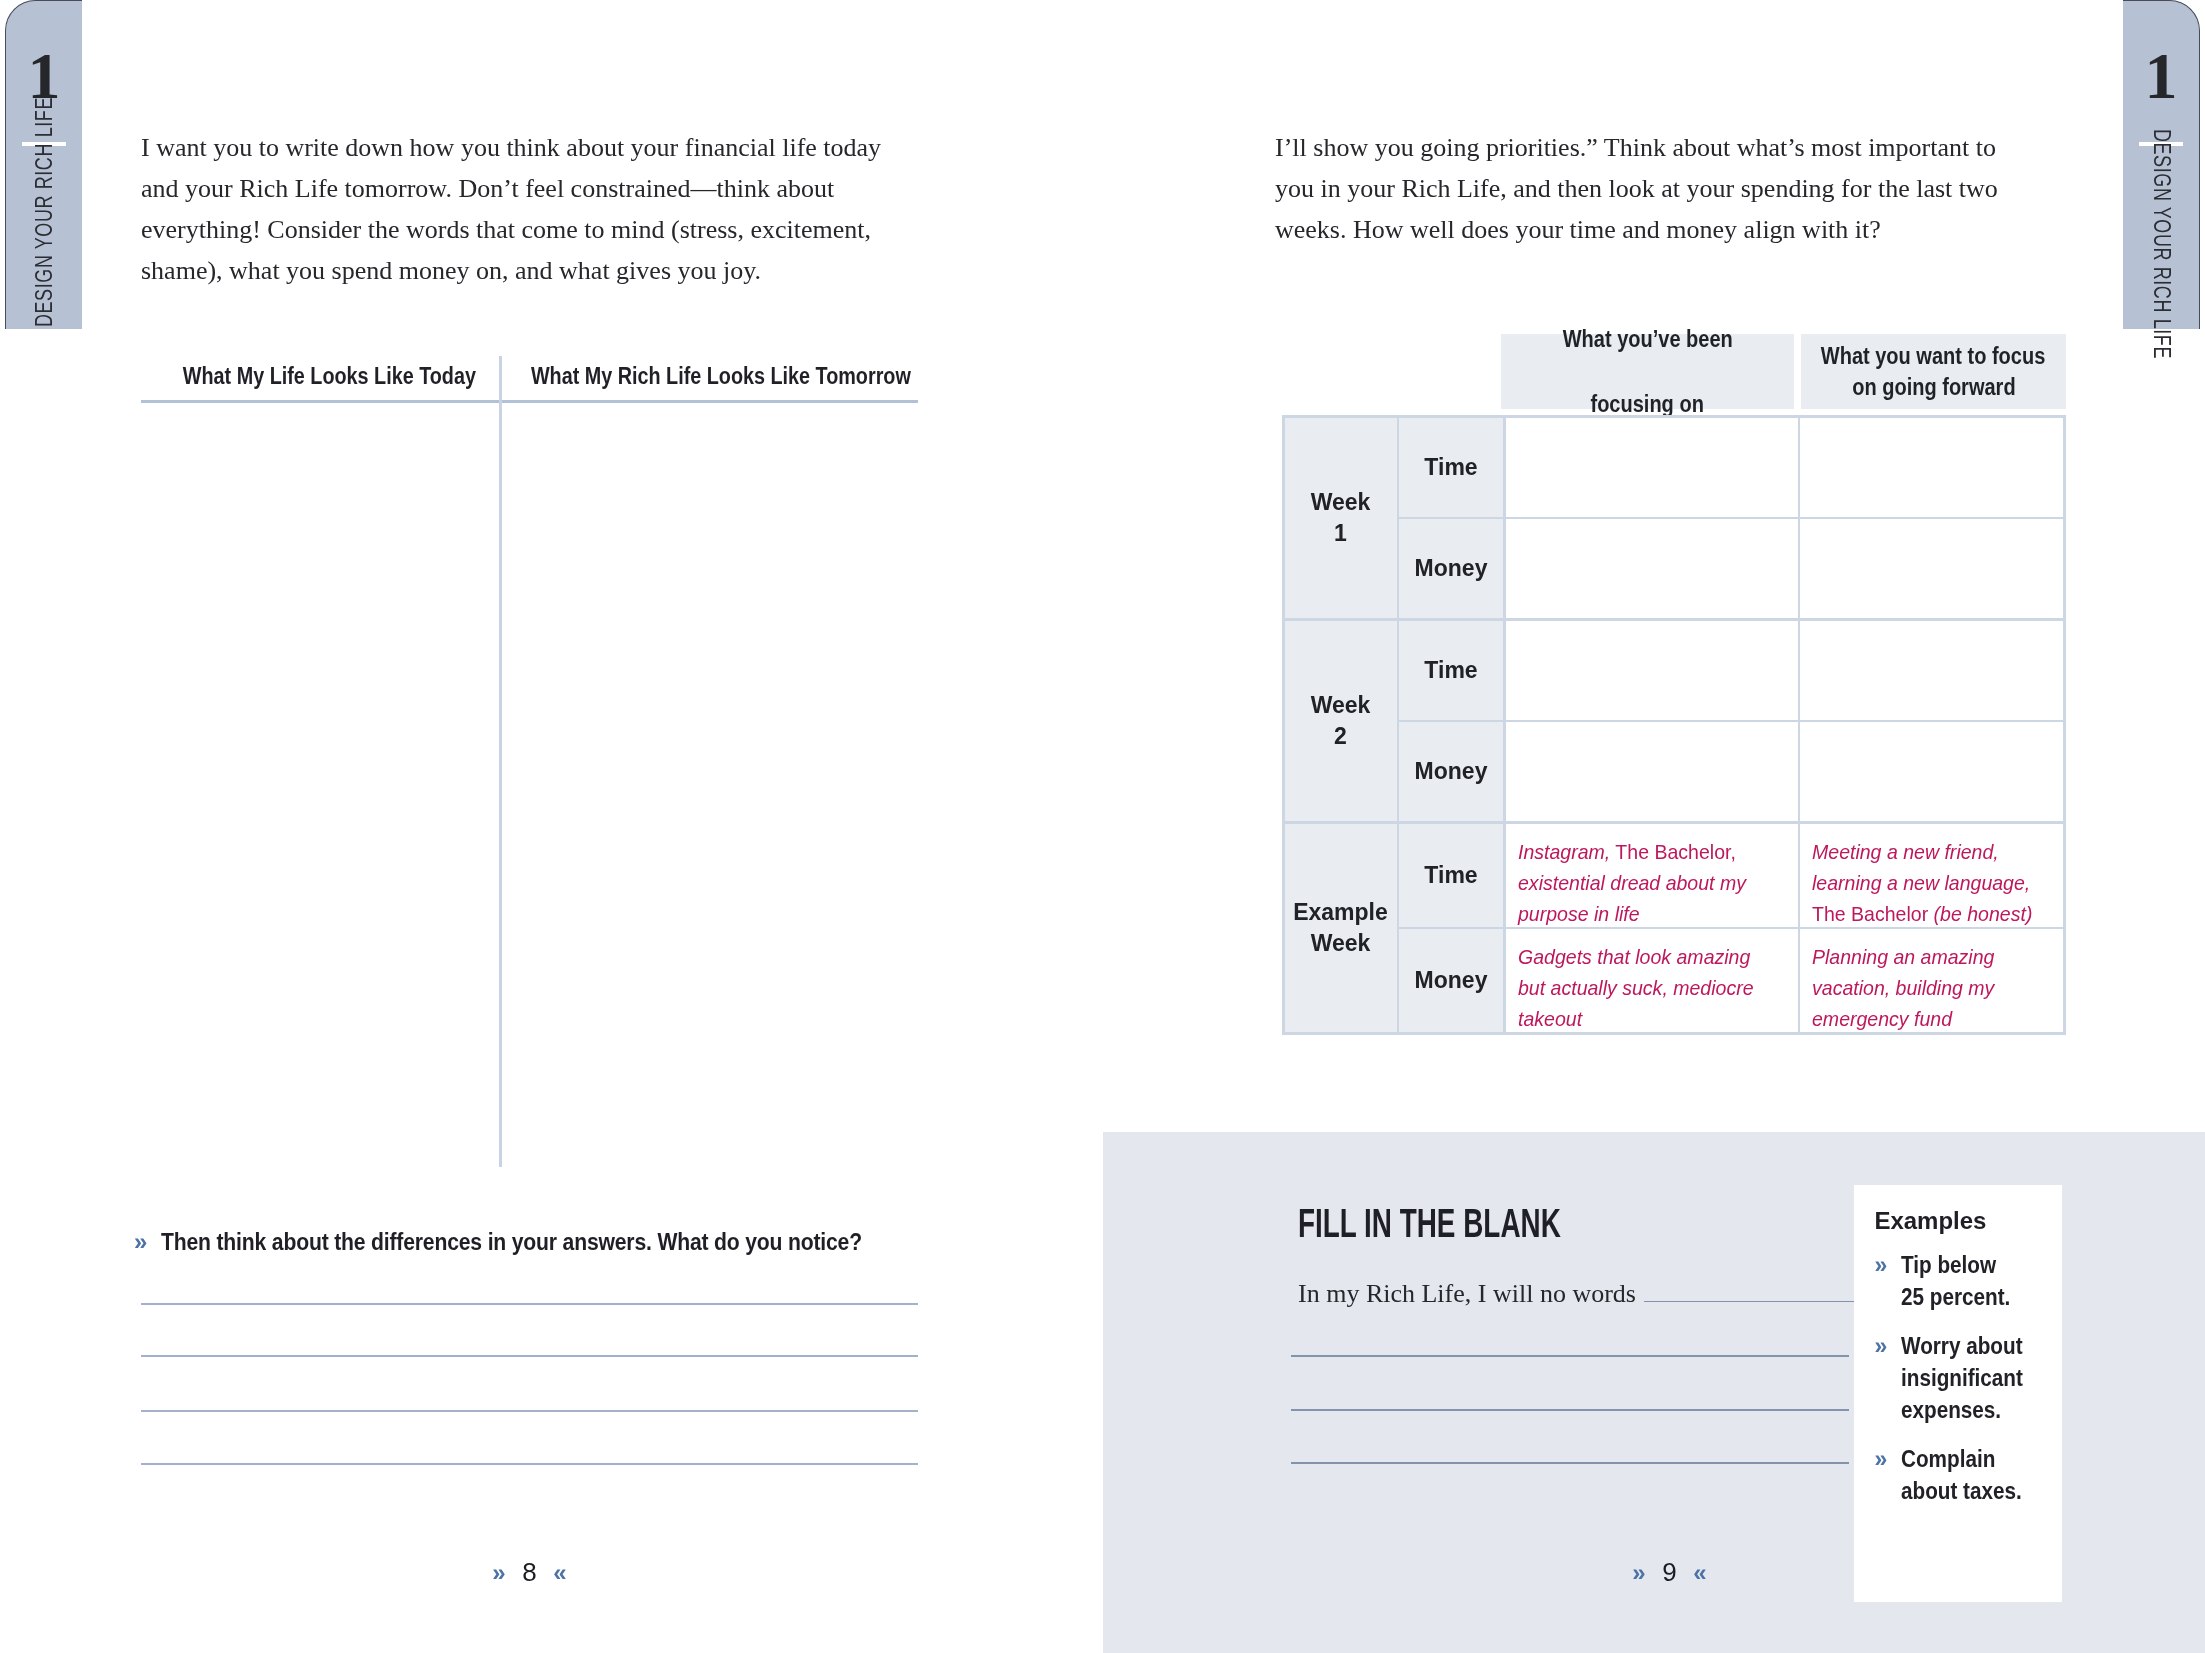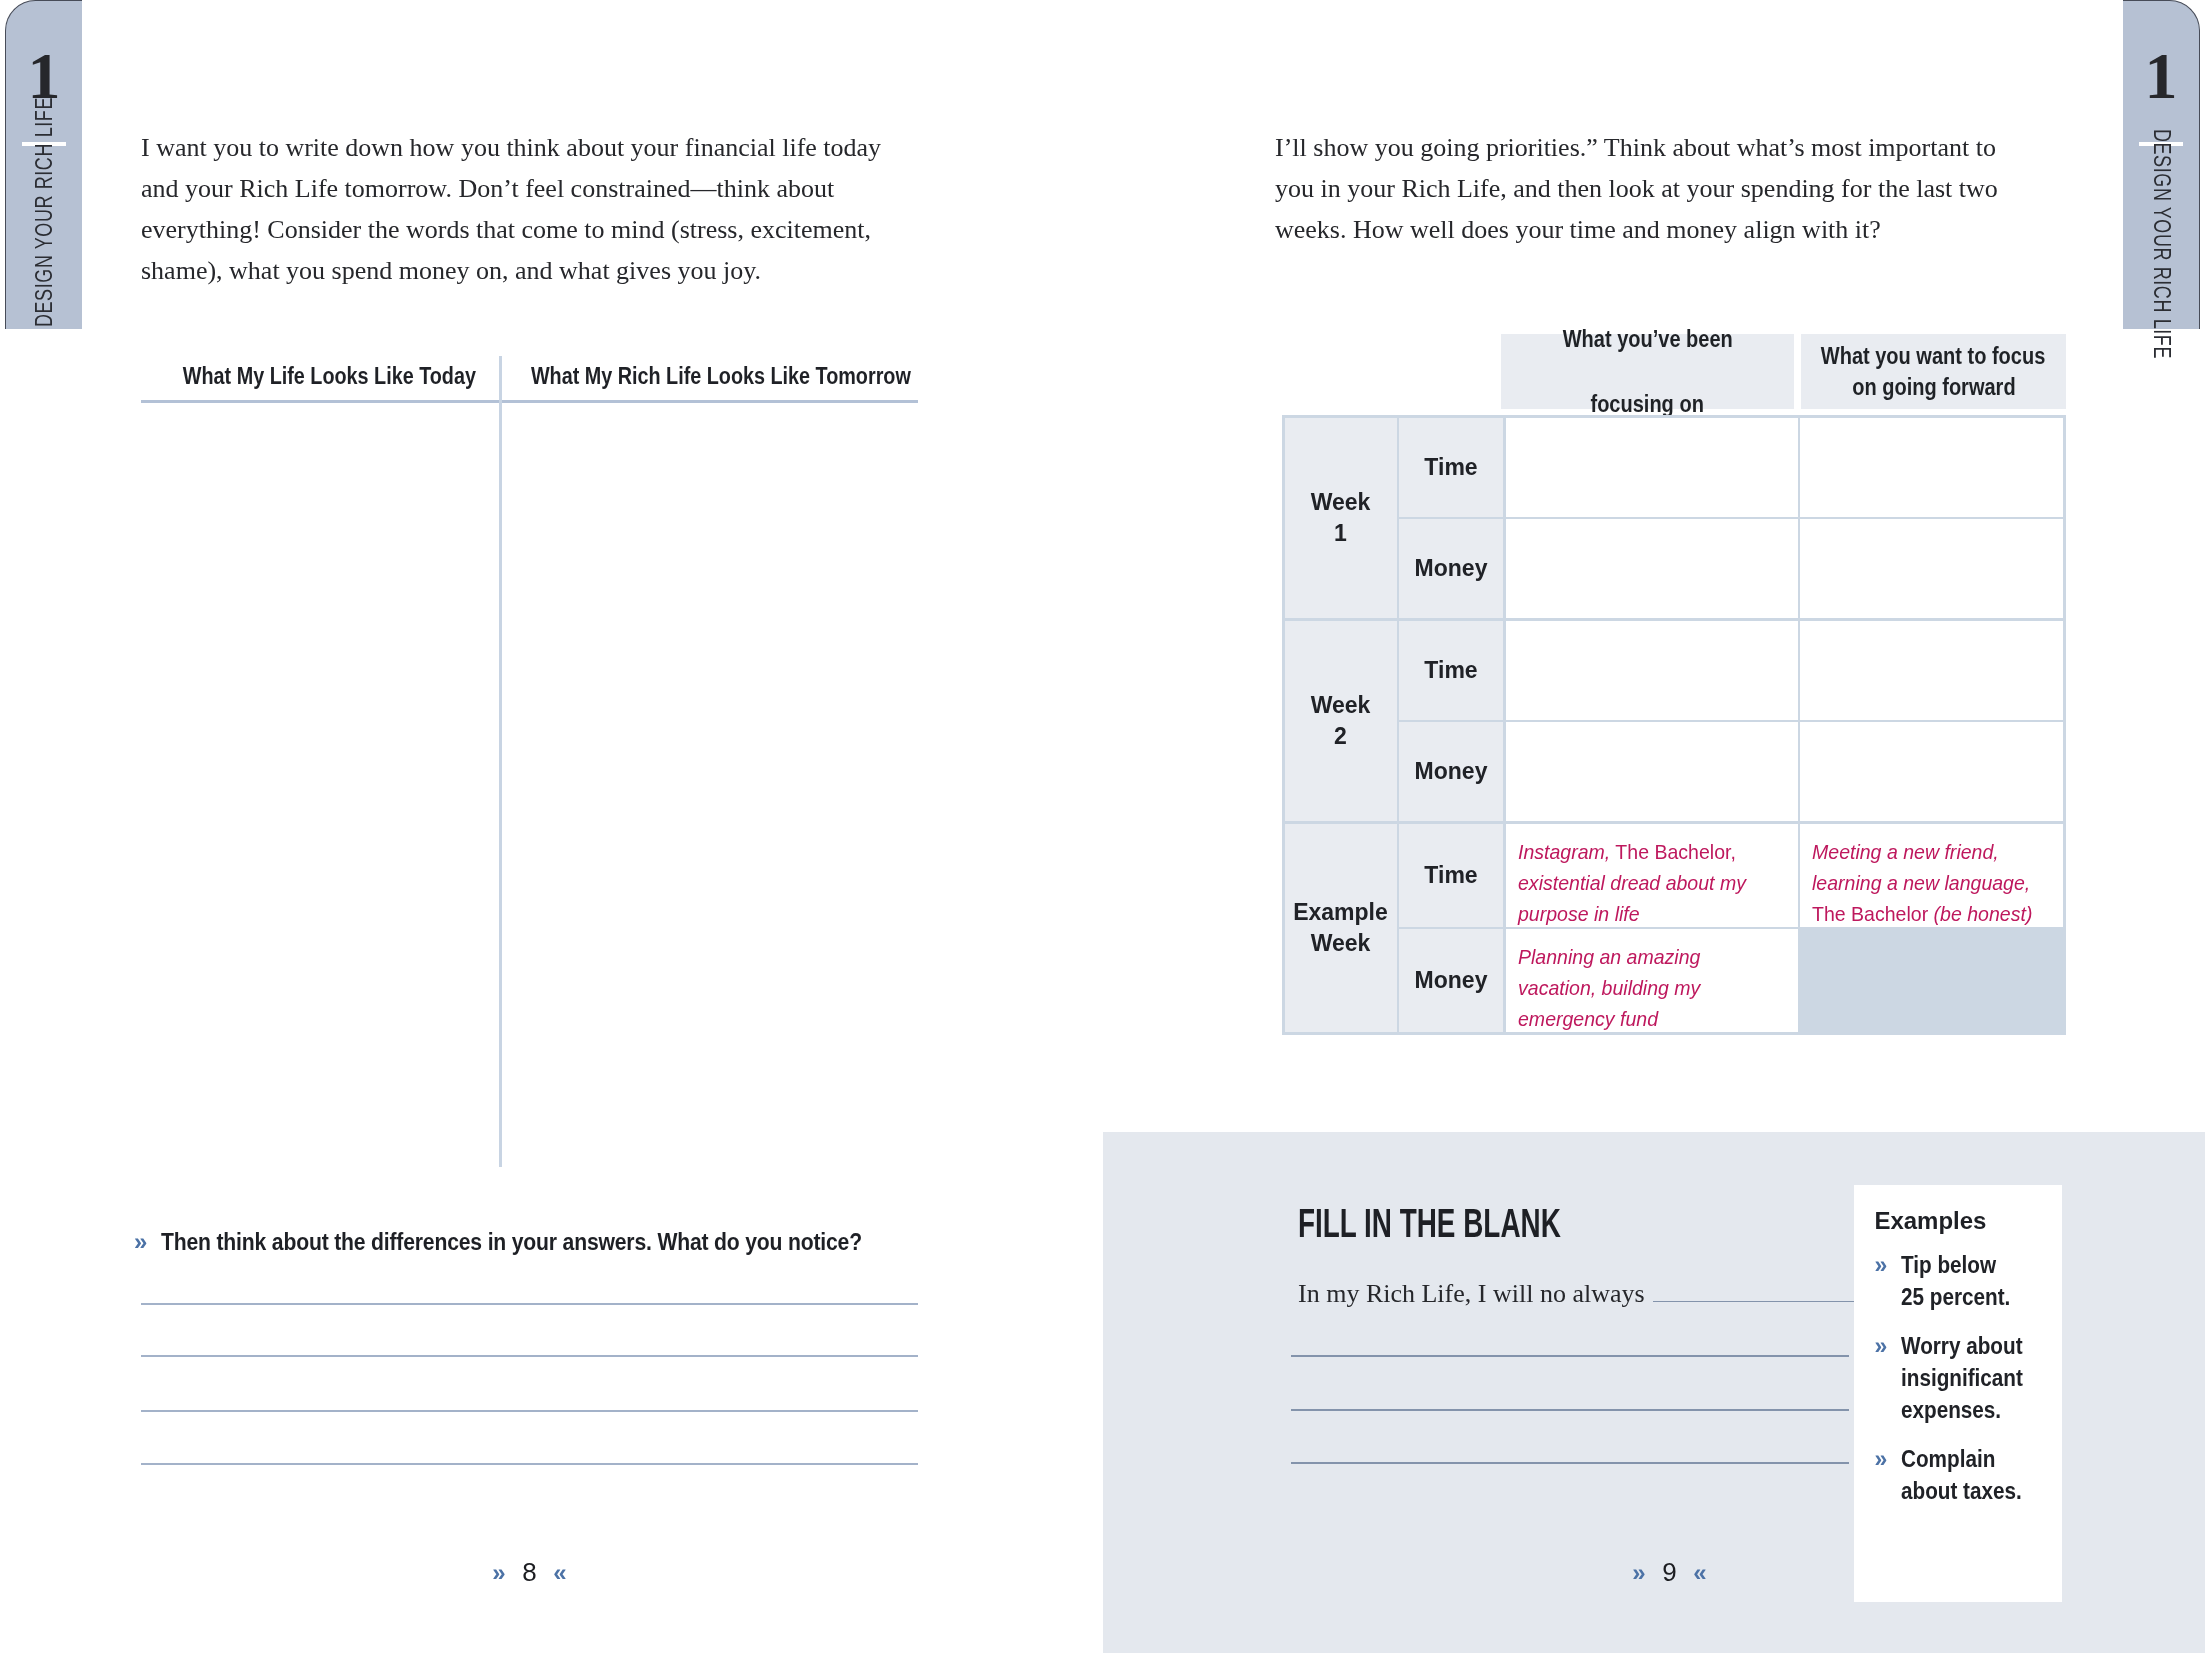--- a/index.html
+++ b/index.html
@@ -207,32 +207,39 @@
       <div class="xcell">
         <div class="xcell-inner">
           <div class="xl it">Meeting a new friend,</div>
           <div class="xl it">learning a new language,</div>
           <div class="xl"><span>The Bachelor </span><span class="it">(be honest)</span></div>
         </div>
       </div>
       <div class="cell-gray">Money</div>
       <div class="xcell">
         <div class="xcell-inner">
+          <div class="xl it">Gadgets that look amazing</div>
+          <div class="xl it">but actually suck, mediocre</div>
+          <div class="xl it">takeout</div>
+        </div>
+      </div>
+      <div class="xcell">
+        <div class="xcell-inner">
           <div class="xl it">Planning an amazing</div>
           <div class="xl it">vacation, building my</div>
           <div class="xl it">emergency fund</div>
         </div>
       </div>
     </div>
   </div>
 
   <div class="panel">
     <div class="fib-title">FILL IN THE BLANK</div>
     <div class="fib-sentence">
-      <span>In my Rich Life, I will no always</span><span class="fib-blank"></span>
+      <span>In my Rich Life, I will no words</span><span class="fib-blank"></span>
     </div>
     <div class="fib-rule" style="top:223px;"></div>
     <div class="fib-rule" style="top:277px;"></div>
     <div class="fib-rule" style="top:330px;"></div>
 
     <div class="examples-box">
       <div class="ex-title">Examples</div>
       <div class="ex-bullet">
         <span class="chev">»</span>
         <div class="ex-lines">

